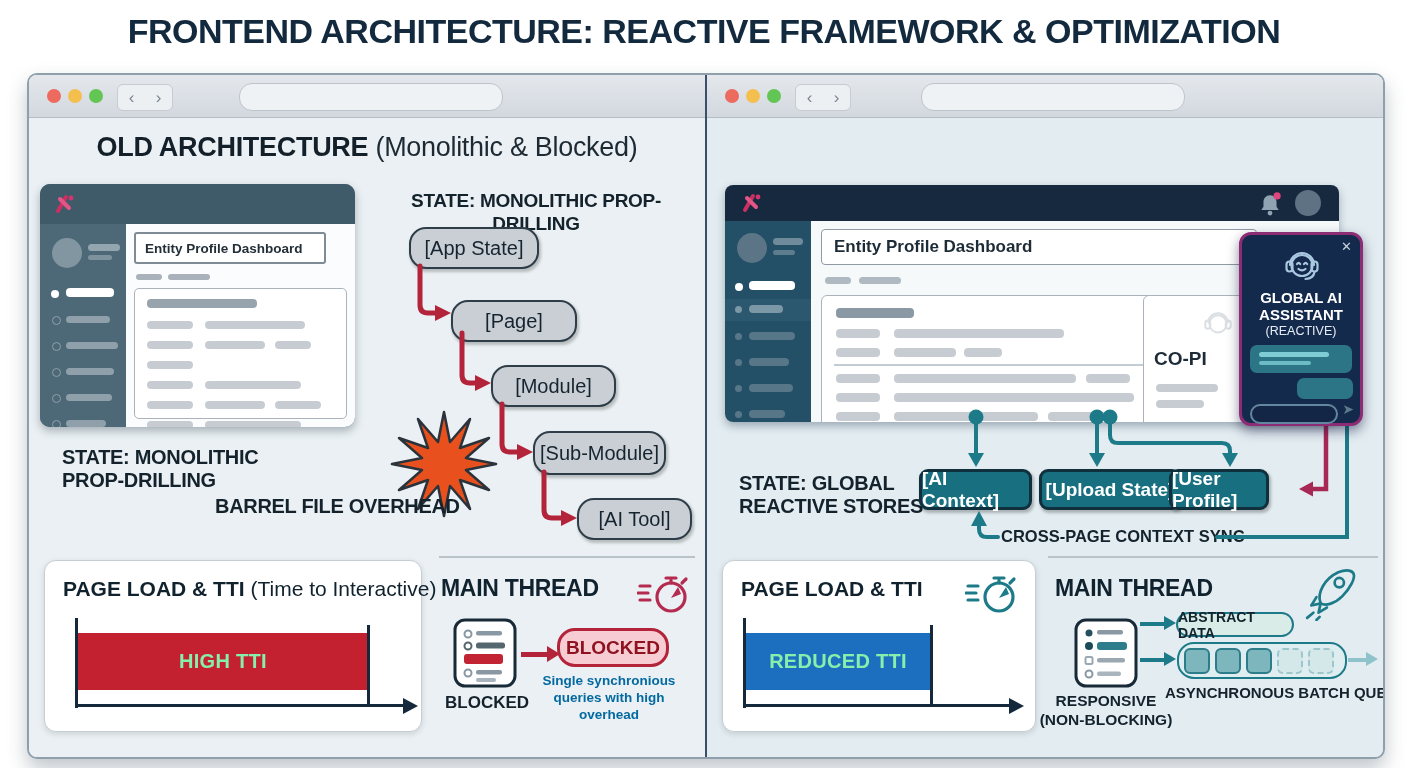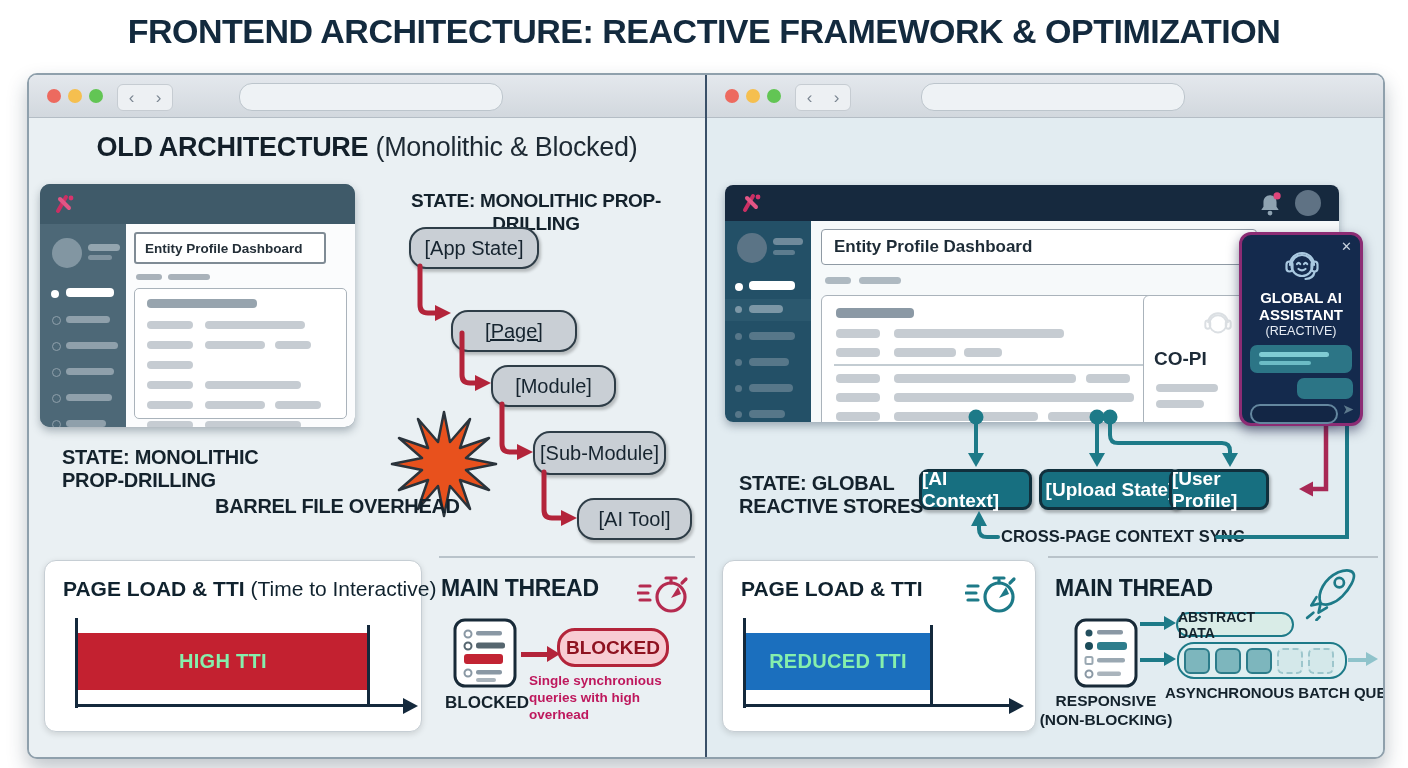--- a/index.html
+++ b/index.html
@@ -45,21 +45,21 @@
   .tti-title{left:18px;top:16px;font-size:21px;white-space:nowrap;color:#10222e;}
   .tti-title b{font-weight:800;}
   .axis{background:#14293c;}
   .tti-bar{display:flex;align-items:center;justify-content:center;color:#86efac;font-weight:800;font-size:20px;
            letter-spacing:.3px;}
   .arrowhead-r{width:0;height:0;border-top:8px solid transparent;border-bottom:8px solid transparent;}
   .mt-heading{font-size:23px;font-weight:800;color:#10222e;letter-spacing:-0.3px;z-index:3;}
   .cap{font-weight:800;font-size:16.5px;color:#14222c;text-align:center;z-index:3;}
   .pill-blocked{background:#f8ccd3;border:3px solid #b3243a;border-radius:18px;display:flex;align-items:center;
                 justify-content:center;color:#8e1220;font-weight:800;font-size:19px;z-index:3;}
-  .note{font-size:13.5px;font-weight:600;color:#be185d;line-height:17px;z-index:3;}
+  .note{font-size:13.5px;font-weight:600;color:#0369a1;text-align:center;line-height:17px;z-index:3;}
   
   .mock-new{left:18px;top:110px;width:614px;height:237px;background:#f6f9fa;border-radius:8px;
             box-shadow:0 4px 9px rgba(30,50,70,.35);overflow:hidden;z-index:1;}
   .mock-new-top{left:0;top:0;width:100%;height:36px;background:#16293e;}
   .mock-new-side{left:0;top:36px;width:86px;bottom:0;background:#235067;}
   .dash-titlebox{left:96px;top:44px;width:436px;height:36px;background:#fff;border:1.5px solid #8f9aa4;border-radius:4px;
                  font-size:17px;font-weight:700;color:#1d2b36;line-height:34px;padding-left:12px;box-sizing:border-box;}
   .store{top:394px;height:41px;background:#176f80;border:3px solid #11303d;border-radius:9px;color:#fff;
          font-weight:700;font-size:19px;display:flex;align-items:center;justify-content:center;
          box-shadow:1.5px 2.5px 3px rgba(0,0,0,.25);z-index:4;box-sizing:border-box;}
@@ -151,21 +151,21 @@
             <div class="abs sk" style="left:140px;top:112px;width:46px;height:8px;background:#c6ccd2;"></div>
             <div class="abs sk" style="left:12px;top:132px;width:46px;height:8px;background:#c6ccd2;"></div>
             <div class="abs sk" style="left:70px;top:132px;width:96px;height:8px;background:#c6ccd2;"></div>
           </div>
         </div>
       </div>
 
       <div class="abs side-label" style="left:342px;top:114px;width:330px;text-align:center;font-size:19px;">STATE: MONOLITHIC PROP-DRILLING</div>
 
       <div class="abs chain-box" style="left:380px;top:152px;width:126px;height:38px;">[App State]</div>
-      <div class="abs chain-box" style="left:422px;top:235px;width:122px;height:38px;text-decoration:underline;">[Page]</div>
+      <div class="abs chain-box" style="left:422px;top:225px;width:122px;height:38px;">[Page]</div>
       <div class="abs chain-box" style="left:462px;top:290px;width:121px;height:38px;">[Module]</div>
       <div class="abs chain-box" style="left:504px;top:356px;width:129px;height:40px;">[Sub-Module]</div>
       <div class="abs chain-box" style="left:548px;top:423px;width:111px;height:38px;">[AI Tool]</div>
 
       <svg class="abs overlay" viewBox="0 0 676 682">
         <g fill="none" stroke="#b3243a" stroke-width="5" stroke-linecap="round">
           <path d="M391,191 V230 Q391,238 399,238 H406"></path>
           <path d="M433,258 V300 Q433,308 441,308 H446"></path>
           <path d="M473,329 V369 Q473,377 481,377 H488"></path>
           <path d="M515,397 V435 Q515,443 523,443 H532"></path>

